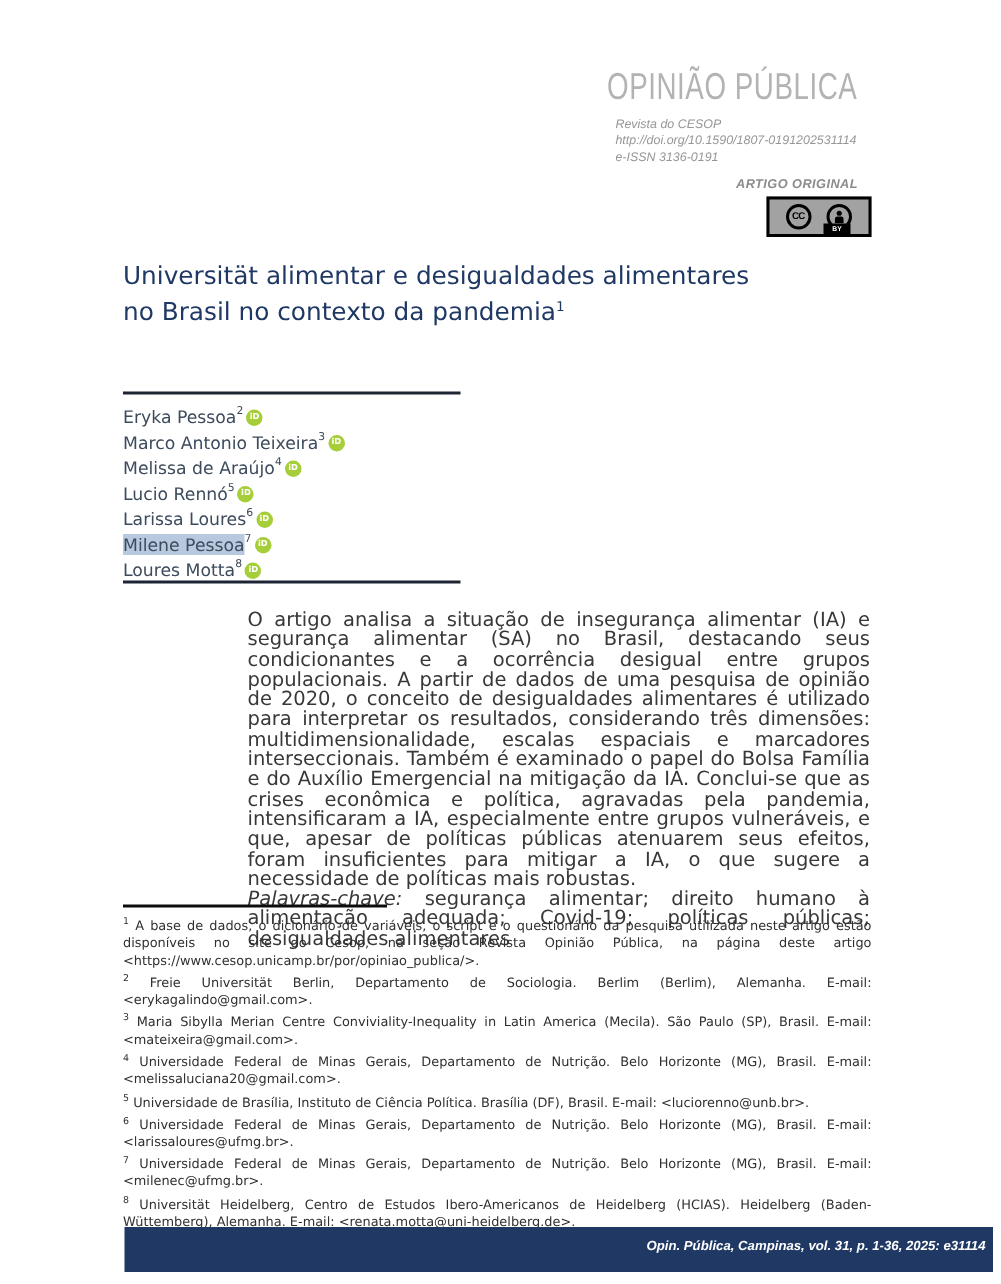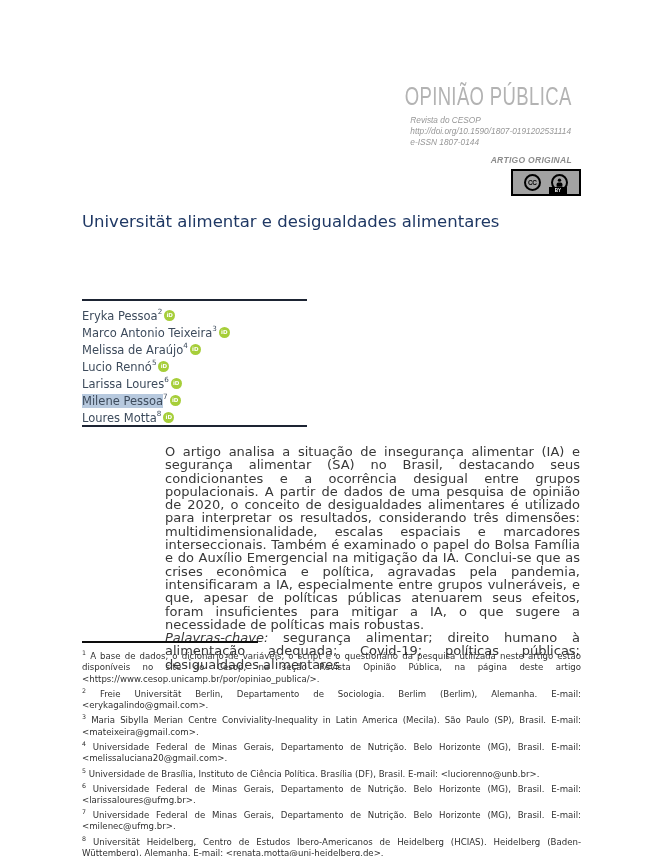--- a/index.html
+++ b/index.html
@@ -1,17 +1,17 @@
 <!DOCTYPE html>
 <html style="--navy: #1F3864; --logo-gray: #b3b3b3; --meta-gray: #979797; --orcid-green: #A6CE39; --highlight: #B7C9DE;"><head>
 <meta charset="utf-8">
 <style>
   html,body{margin:0;padding:0;background:#ffffff;}
   body{width:667px;height:856px;position:relative;font-family:"DejaVu Sans",sans-serif;}
-  .page{position:absolute;inset:0;background:#fff;overflow:hidden;margin-top:38px;}
+  .page{position:absolute;inset:0;background:#fff;overflow:hidden;}
 
   
   .masthead{position:absolute;top:44px;right:95px;text-align:right;}
   .journal-name{display:inline-block;font-family:"Liberation Sans",sans-serif;font-size:25px;
     color:var(--logo-gray,#b3b3b3);letter-spacing:.5px;transform:scaleX(.74);transform-origin:right center;white-space:nowrap;}
   .meta-block{position:absolute;top:77px;right:96px;text-align:left;font-style:italic;
     font-size:8.3px;line-height:11px;color:var(--meta-gray,#979797);font-family:"Liberation Sans",sans-serif;}
   .article-type{position:absolute;top:117px;right:95px;font-style:italic;font-size:8.5px;
     letter-spacing:.3px;color:#8c8c8c;font-family:"Liberation Sans",sans-serif;font-weight:bold;}
 
@@ -66,38 +66,39 @@
 <body>
 
 <div class="page">
 
   <div class="masthead">
     <span class="journal-name">OPINIÃO PÚBLICA</span>
   </div>
   <div class="meta-block">
     <div>Revista do CESOP</div>
     <div>http://doi.org/10.1590/1807-0191202531114</div>
-    <div>e-ISSN 1807-0144</div>
+    <div>e-ISSN 3136-0191</div>
   </div>
 
   <div class="article-type">ARTIGO ORIGINAL</div>
 
   <div class="cc-badge">
     <span class="cc-circle">CC</span>
     <span class="by-circle">
       <svg viewBox="0 0 10 10" xmlns="http://www.w3.org/2000/svg">
         <circle cx="5" cy="2.4" r="1.9" fill="#000"></circle>
         <path d="M1.8 9.8 V6.9 Q1.8 4.9 3.6 4.9 H6.4 Q8.2 4.9 8.2 6.9 V9.8 Z" fill="#000"></path>
       </svg>
     </span>
     <span class="by-tab">BY</span>
   </div>
 
   <div class="title">
     <div>Universität alimentar e desigualdades alimentares</div>
+    <div><span>no Brasil no contexto da pandemia</span><sup>1</sup></div>
   </div>
 
   <div class="authors">
     <div class="author-row"><span class="author-name">Eryka Pessoa</span><sup>2</sup><span class="orcid">iD</span></div>
     <div class="author-row"><span class="author-name">Marco Antonio Teixeira</span><sup>3</sup><span class="orcid">iD</span></div>
     <div class="author-row"><span class="author-name">Melissa de Araújo</span><sup>4</sup><span class="orcid">iD</span></div>
     <div class="author-row"><span class="author-name">Lucio Rennó</span><sup>5</sup><span class="orcid">iD</span></div>
     <div class="author-row"><span class="author-name">Larissa Loures</span><sup>6</sup><span class="orcid">iD</span></div>
     <div class="author-row"><span class="author-name highlighted">Milene Pessoa</span><sup>7</sup><span class="orcid">iD</span></div>
     <div class="author-row"><span class="author-name">Loures Motta</span><sup>8</sup><span class="orcid">iD</span></div>

